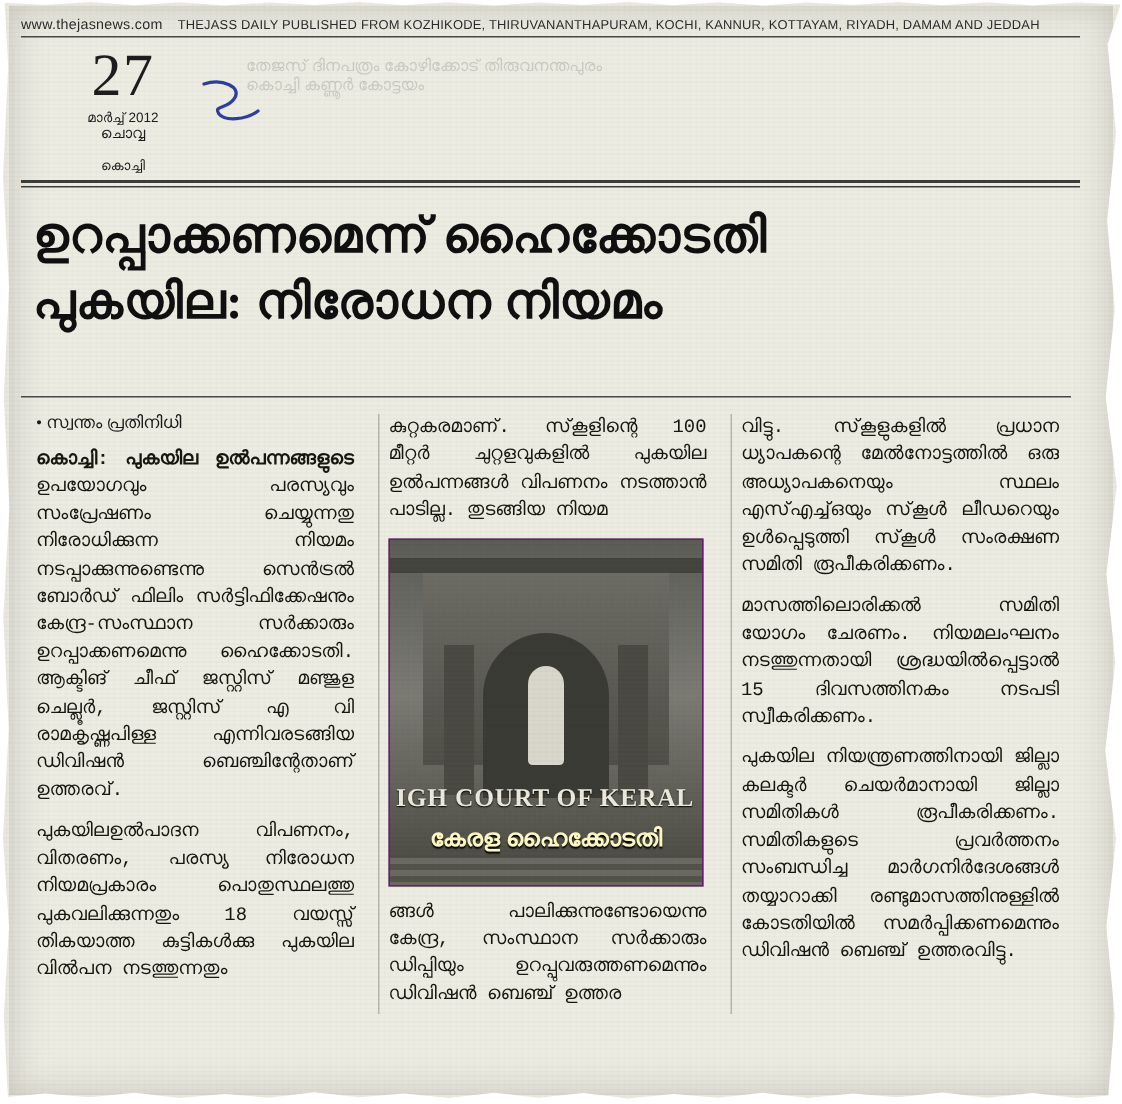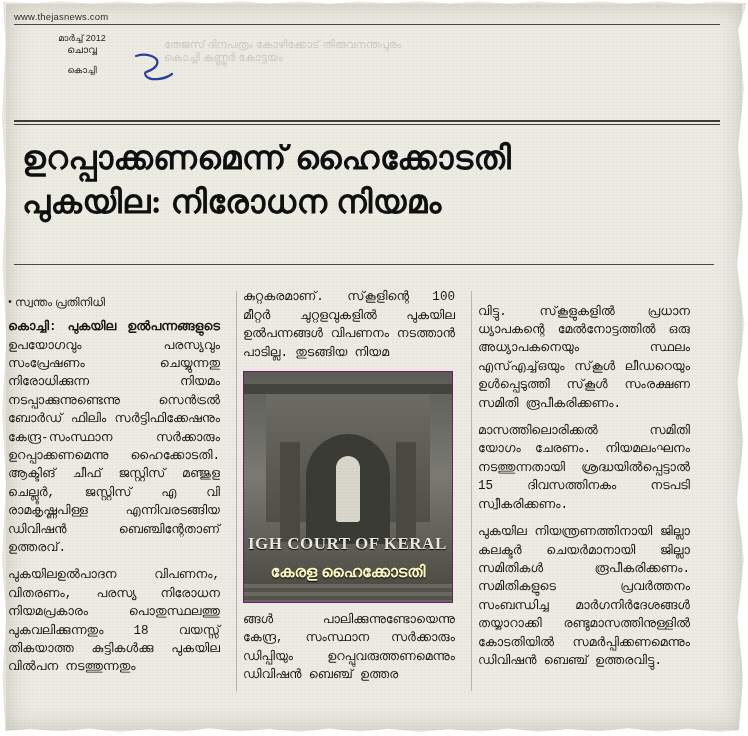--- a/index.html
+++ b/index.html
@@ -112,22 +112,22 @@
     font-family:"Liberation Serif", serif;
     font-weight:700;
     font-size:33px;
     line-height:44px;
     letter-spacing:.3px;
   }
   .rule-under-head{position:absolute;left:14px;top:264px;width:700px;height:1px;background:#4a4a46;}
 
   
   .columns{
-    position:absolute;left:8px;top:276px;width:700px;height:430px;
-    display:flex; gap:0;align-items:center;
+    position:absolute;left:24px;top:276px;width:700px;height:430px;
+    display:flex; gap:0;
   }
   .col{width:222px;position:relative;padding-right:10px;box-sizing:border-box;}
   .colsep{width:1px;background:#b9b7ac;margin:0 6px;height:400px;}
   .byline{
     font-size:11.5px;color:#1b1b1b;margin-bottom:9px;font-family:"Liberation Serif", serif;
   }
   .para{
     font-family:Liberation Mono, monospace;
     font-size:12.6px;
     line-height:18.4px;
@@ -173,27 +173,29 @@
   .photo .steps{position:absolute;left:0;right:0;bottom:0;height:18px;background:repeating-linear-gradient(180deg,#6a6a62 0 4px,#53534c 4px 8px);}
 </style>
 </head>
 <body>
 
 <div id="clipping">
   <div class="paper"></div>
 
   <div class="top-strip">
     <div class="website">www.thejasnews.com</div>
+    <div class="editions">THEJASS DAILY PUBLISHED FROM  KOZHIKODE, THIRUVANANTHAPURAM, KOCHI, KANNUR, KOTTAYAM, RIYADH, DAMAM AND JEDDAH</div>
   </div>
   <div class="rule-top"></div>
 
   <div class="masthead">
     <div class="ghost-text">തേജസ് ദിനപത്രം കോഴിക്കോട് തിരുവനന്തപുരം കൊച്ചി കണ്ണൂർ കോട്ടയം</div>
 
     <div class="date-block">
+      <div class="date-num">27</div>
       <div class="date-line">മാർച്ച് 2012</div>
       <div class="date-line2">ചൊവ്വ</div>
       <div class="date-line3">കൊച്ചി</div>
     </div>
 
     <svg class="scribble" viewBox="0 0 44 34">
       <path d="M4 6 C16 2, 30 8, 24 16 C19 23, 10 20, 14 26 C18 31, 32 30, 40 24" fill="none" stroke="#2d3fa0" stroke-width="2.2" stroke-linecap="round"></path>
     </svg>
 
   </div>

